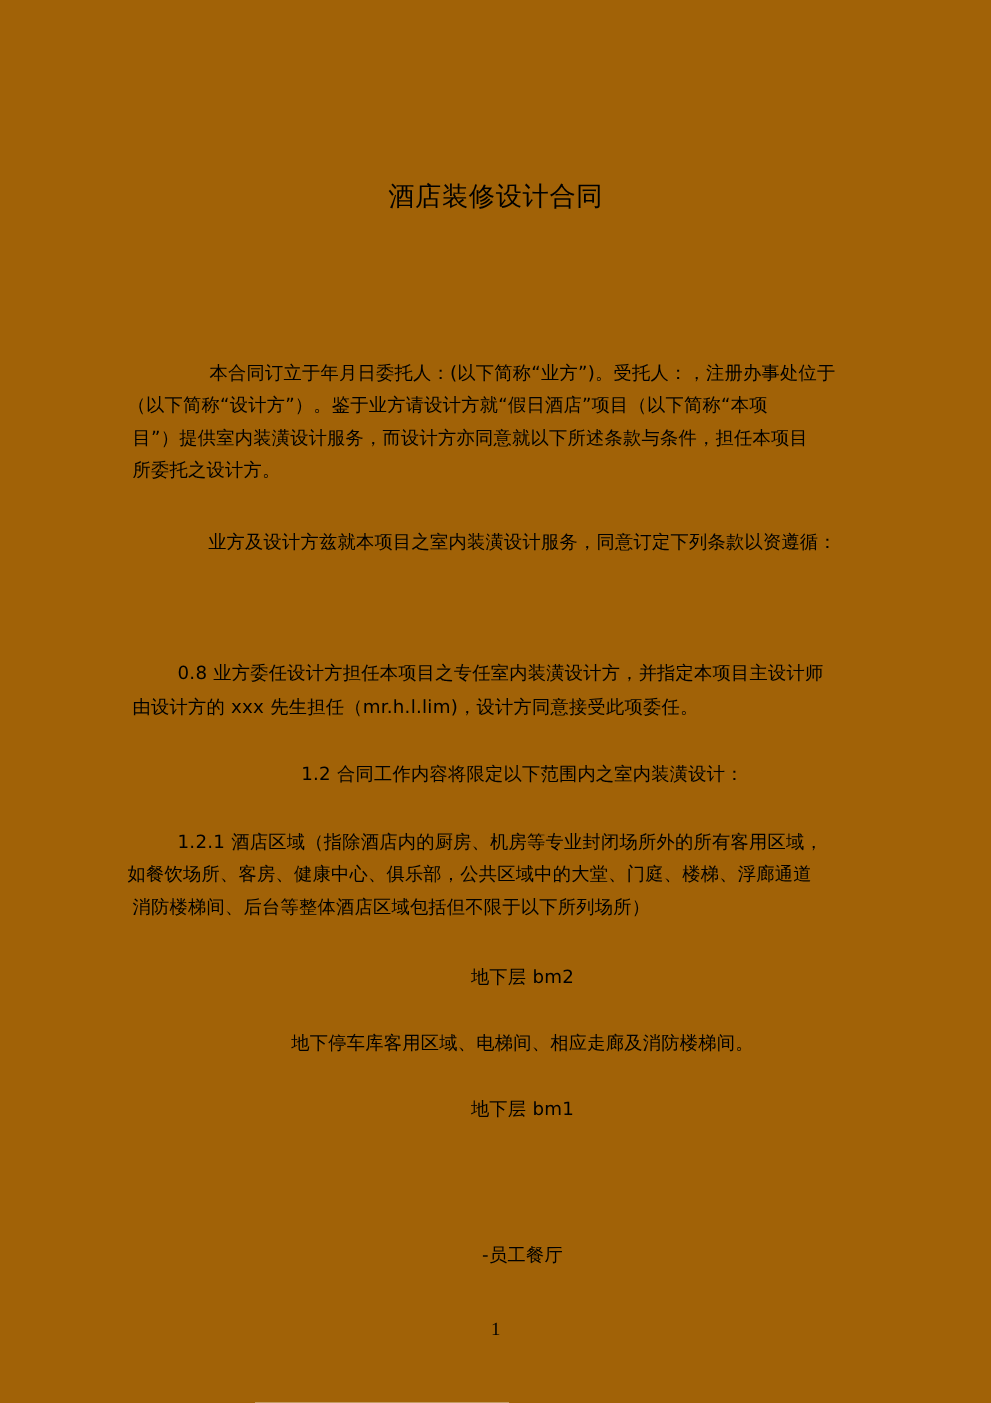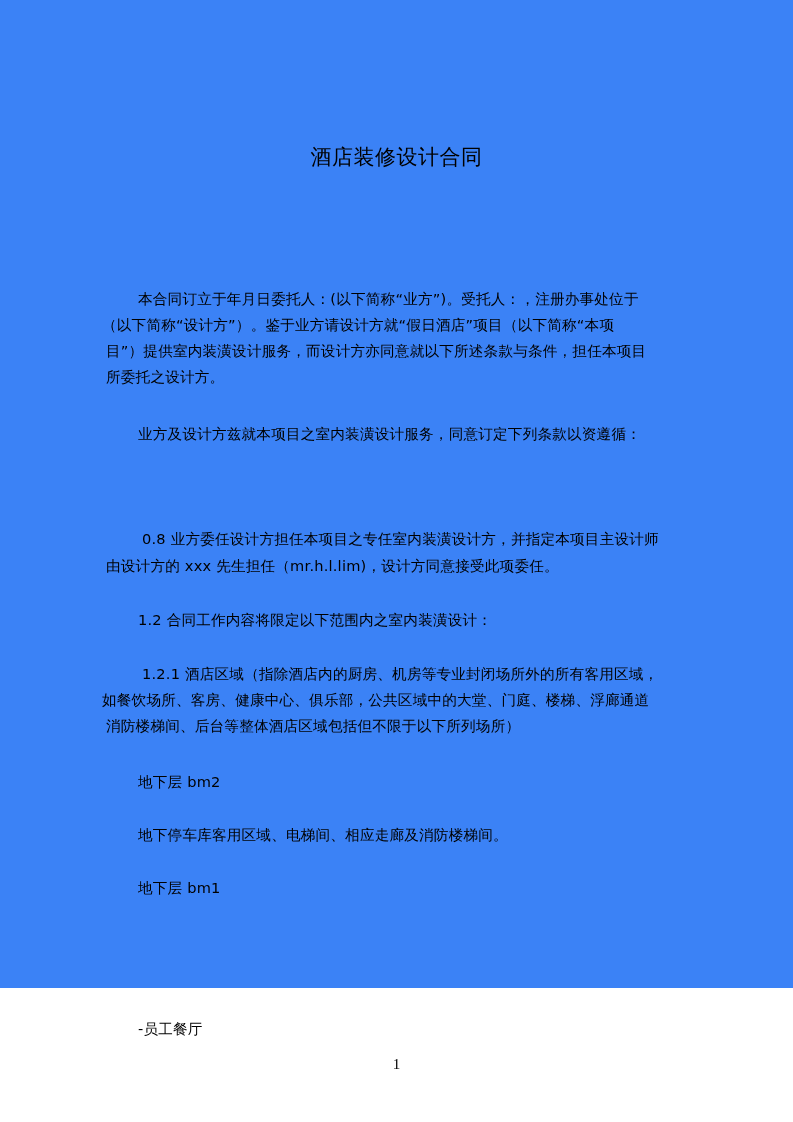--- a/index.html
+++ b/index.html
@@ -12,43 +12,43 @@
       height: 1122px;
       position: relative;
       overflow: hidden;
       font-family: "DejaVu Sans", "Liberation Sans", sans-serif;
       color: #000000;
     }
     .page {
       position: absolute;
       left: 0; top: 0;
       width: 793px;
-      height: 988px;
-      background: #3b82f6;
+      height: 1122px;
+      background: #a16207;
     }
     .title {
       position: absolute;
       top: 142px;
       left: 0;
       width: 793px;
       text-align: center;
       font-size: 21px;
       line-height: 30px;
       letter-spacing: 0.5px;
     }
     .line {
       position: absolute;
       left: 106px;
       width: 592px;
       font-size: 14.6px;
       line-height: 26px;
       white-space: nowrap;
       letter-spacing: 0.2px;
     }
-    .indent { left: 138px; width: 560px; }
+    .indent { left: 138px; width: 560px; text-align: center; }
     .indent-sm { left: 142px; width: 556px; }
     .pad-left { left: 102px; width: 596px; }
     .page-number {
       position: absolute;
       top: 1054px;
       left: 0;
       width: 793px;
       text-align: center;
       font-family: "Liberation Serif", "DejaVu Serif", serif;
       font-size: 15px;
@@ -76,17 +76,17 @@
   <div class="line indent" style="top:607px">1.2 合同工作内容将限定以下范围内之室内装潢设计：</div>
 
   <div class="line indent-sm" style="top:661px">1.2.1 酒店区域（指除酒店内的厨房、机房等专业封闭场所外的所有客用区域，</div>
   <div class="line pad-left" style="top:687px">如餐饮场所、客房、健康中心、俱乐部，公共区域中的大堂、门庭、楼梯、浮廊通道</div>
   <div class="line" style="top:713px">消防楼梯间、后台等整体酒店区域包括但不限于以下所列场所）</div>
 
   <div class="line indent" style="top:769px">地下层 bm2</div>
   <div class="line indent" style="top:822px">地下停车库客用区域、电梯间、相应走廊及消防楼梯间。</div>
 
   <div class="line indent" style="top:875px">地下层 bm1</div>
-  <div class="line indent" style="top:1016px">-员工餐厅</div>
+  <div class="line indent" style="top:992px">-员工餐厅</div>
 
   <div class="page-number">1</div>
 
 </div>
 
 </body></html>

